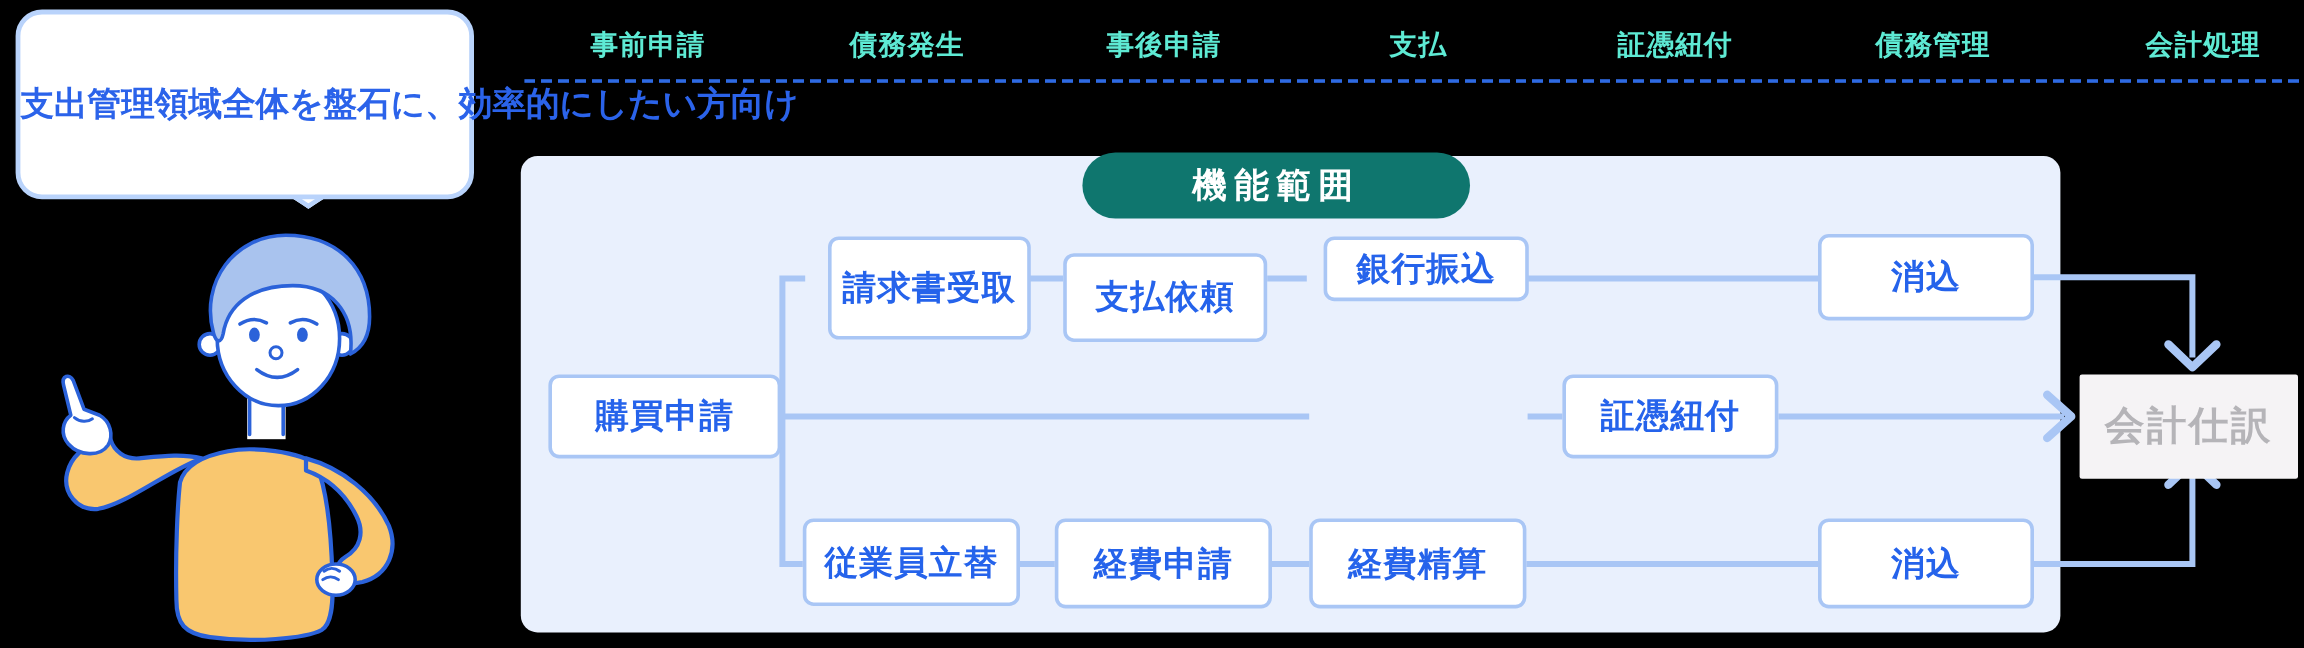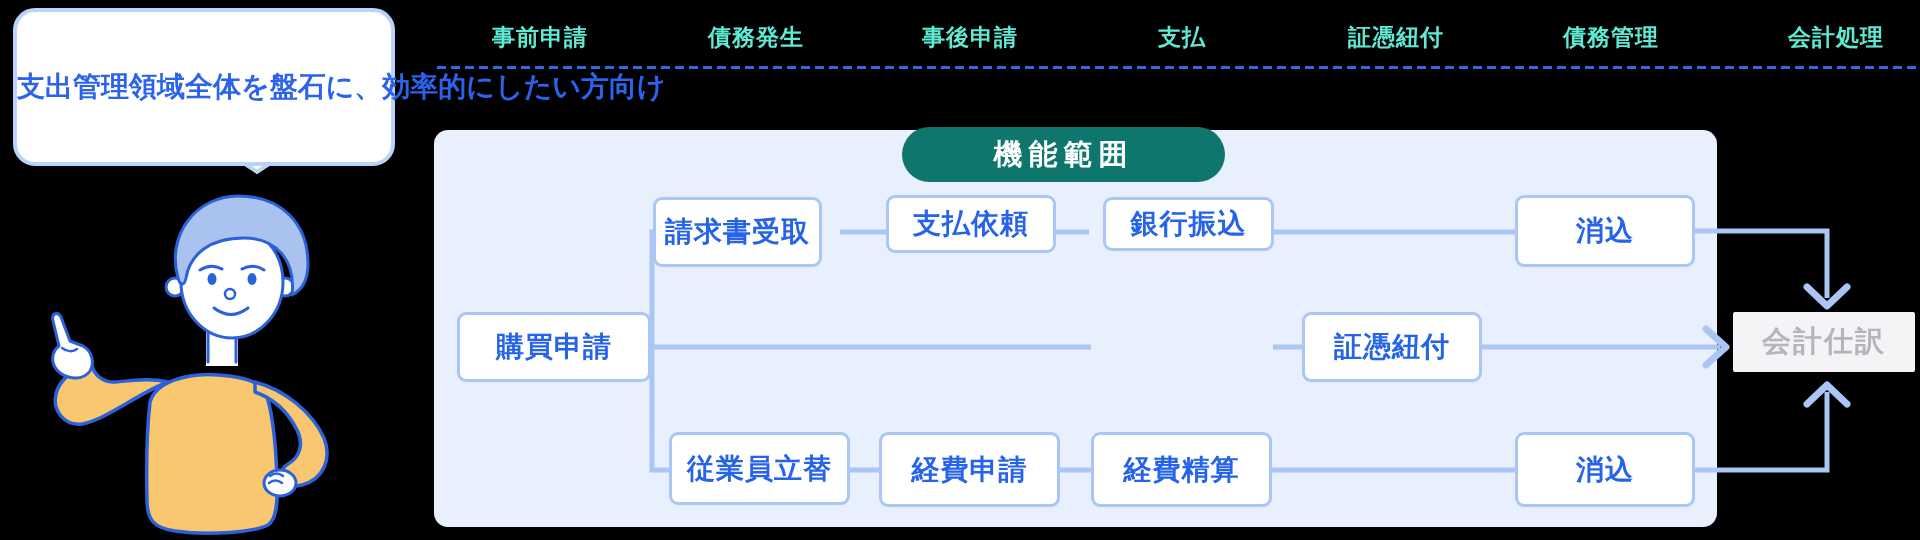--- a/index.html
+++ b/index.html
@@ -42,36 +42,36 @@
     display:flex;align-items:center;justify-content:center;
     font-size:29px;font-weight:700;letter-spacing:6px;z-index:2;margin-top:24px;
   }
   
   .fbox{
     position:absolute;background:#fff;border:3px solid #a9c6f5;border-radius:9px;
     display:flex;align-items:center;justify-content:center;
     font-size:28px;font-weight:700;color:#2563eb;letter-spacing:1px;
     box-sizing:border-box;white-space:nowrap;z-index:2;
   }
-  .r1b1{left:653px;top:197px;width:169px;height:70px}
-  .r1b2{left:886px;top:195px;width:170px;height:58px}
+  .r1b1{left:690px;top:197px;width:169px;height:86px}
+  .r1b2{left:886px;top:211px;width:170px;height:74px}
   .r1b3{left:1103px;top:197px;width:171px;height:54px}
   .r1b4{left:1515px;top:195px;width:180px;height:72px}
   .r2b1{left:457px;top:312px;width:194px;height:70px}
   .r2b2{left:1091px;top:312px;width:182px;height:70px}
   .r2b3{left:1302px;top:312px;width:180px;height:70px}
   .r3b1{left:669px;top:432px;width:181px;height:73px}
   .r3b2{left:879px;top:432px;width:181px;height:75px}
   .r3b3{left:1091px;top:432px;width:181px;height:75px}
   .r3b4{left:1515px;top:432px;width:180px;height:75px}
   #result-box{
-    position:absolute;left:1733px;top:312px;width:182px;height:60px;
+    position:absolute;left:1733px;top:312px;width:182px;height:87px;
     background:#f5f3f5;border:none;border-radius:2px;
     display:flex;align-items:center;justify-content:center;
-    font-size:29px;font-weight:600;color:#b5b4b8;letter-spacing:2px;z-index:2;
+    font-size:33px;font-weight:600;color:#b5b4b8;letter-spacing:2px;z-index:2;
   }
   #connectors{position:absolute;left:0;top:0;z-index:1;}
   #character{position:absolute;left:40px;top:180px;z-index:1;}
 </style>
 </head>
 <body>
 
 <div id="canvas">
 
   <div>

